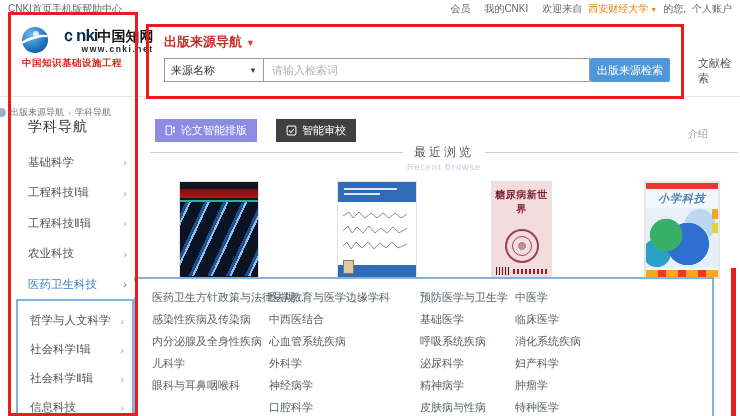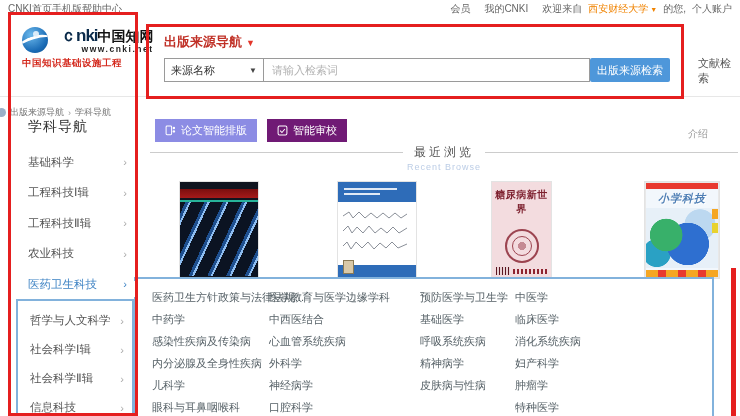--- a/index.html
+++ b/index.html
@@ -69,21 +69,21 @@
     border:2px solid #82b2dc; border-bottom:none; background:#fff; z-index:5; }
   .mega-gap { position:absolute; left:133px; top:281px; width:4px; height:16px; background:#fff; z-index:6; }
   .mega-col { position:absolute; top:7px; display:flex; flex-direction:column; }
   .mc0{left:16px} .mc1{left:133px} .mc2{left:284px} .mc3{left:379px}
   .mlink { height:22px; line-height:22px; font-size:11px; color:#556066; white-space:nowrap; cursor:pointer; }
   
   .tools { position:absolute; left:155px; top:119px; display:flex; gap:10px; z-index:2; }
   .tool-btn { height:23px; border-radius:0; color:#fff; font-size:11px; display:flex;
     align-items:center; gap:5px; padding:0 10px; border:none; cursor:pointer;
     font-family:"Liberation Sans", sans-serif; }
-  .tb1 { background:#8c8ce4; } .tb2 { background:#701a75; }
+  .tb1 { background:#8c8ce4; } .tb2 { background:#404040;margin-left:9px; }
   .tool-ic { width:11px; height:11px; flex:none; display:block; }
   .recent { position:absolute; left:150px; top:144px; width:588px; display:flex;
     align-items:flex-start; justify-content:center; gap:4px; }
   .r-line { height:1px; background:#cccccc; flex:1; max-width:258px; margin-top:8px; }
   .r-col { text-align:center; }
   .r-title { font-size:12px; color:#555; letter-spacing:3px; }
   .r-sub { font-size:9px; color:#bccde6; letter-spacing:1px; margin-top:1px; }
   
   .cover { position:absolute; top:182px; height:96px; box-shadow:0 0 0 1px #e3e3e3; cursor:pointer; overflow:hidden; }
   .cv1 { left:180px; width:78px; background:#10151f; }
@@ -290,38 +290,38 @@
     <div class="c4-title">小学科技</div>
     <div class="c4-art"></div>
     <div class="c4-tab1"></div>
     <div class="c4-tab2"></div>
     <div class="c4-bot"></div>
   </div>
 
   <div class="mega">
     <div class="mega-col mc0">
       <span class="mlink">医药卫生方针政策与法律法规...</span>
-      <span class="mlink">中药学</span>
       <span class="mlink">感染性疾病及传染病</span>
       <span class="mlink">内分泌腺及全身性疾病</span>
       <span class="mlink">儿科学</span>
       <span class="mlink">眼科与耳鼻咽喉科</span>
     </div>
     <div class="mega-col mc1">
       <span class="mlink">医学教育与医学边缘学科</span>
       <span class="mlink">中西医结合</span>
       <span class="mlink">心血管系统疾病</span>
       <span class="mlink">外科学</span>
       <span class="mlink">神经病学</span>
       <span class="mlink">口腔科学</span>
     </div>
     <div class="mega-col mc2">
       <span class="mlink">预防医学与卫生学</span>
       <span class="mlink">基础医学</span>
       <span class="mlink">呼吸系统疾病</span>
+      <span class="mlink">泌尿科学</span>
       <span class="mlink">精神病学</span>
       <span class="mlink">皮肤病与性病</span>
     </div>
     <div class="mega-col mc3">
       <span class="mlink">中医学</span>
       <span class="mlink">临床医学</span>
       <span class="mlink">消化系统疾病</span>
       <span class="mlink">妇产科学</span>
       <span class="mlink">肿瘤学</span>
       <span class="mlink">特种医学</span>

